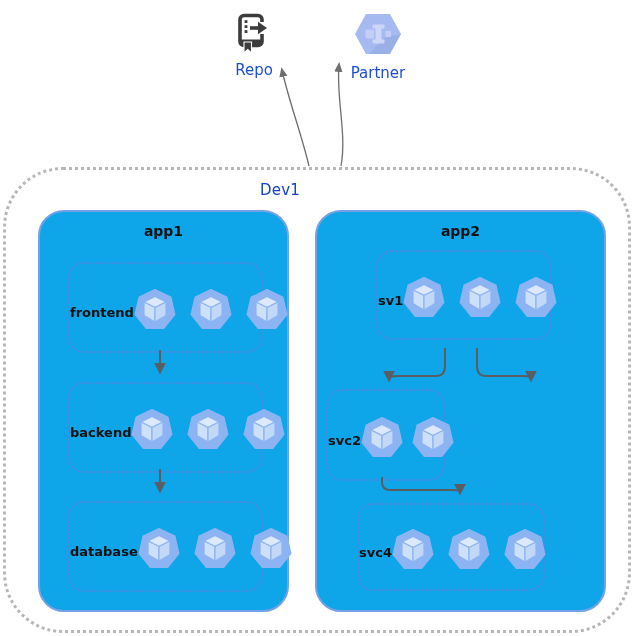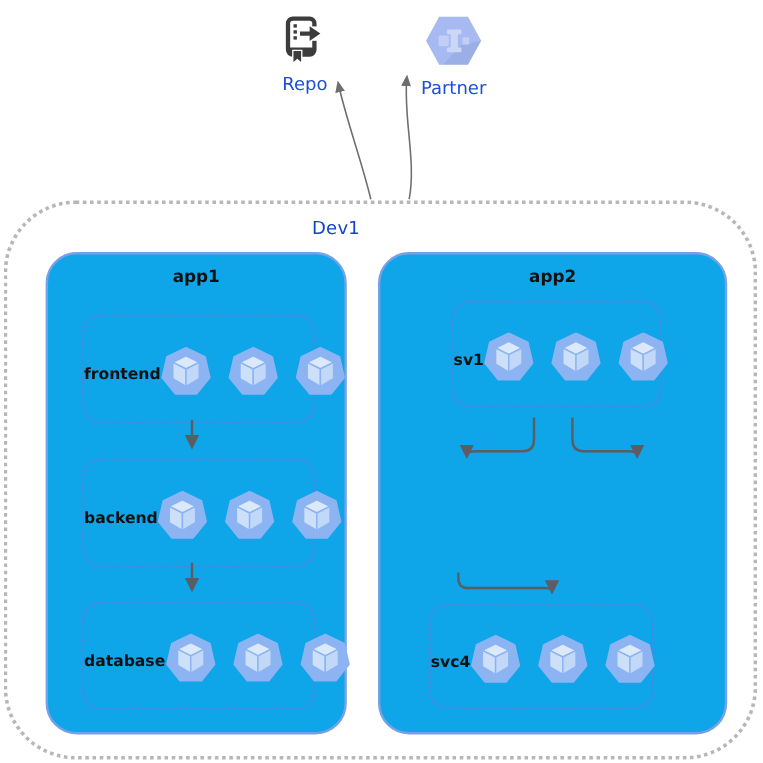--- a/index.html
+++ b/index.html
@@ -193,20 +193,38 @@
 
   <svg width="42" height="42" viewBox="0 0 42 42">
     <polygon points="21,1 36.6,8.5 40.5,25.5 29.7,39 12.3,39 1.5,25.5 5.4,8.5" fill="#8cb4f2" stroke="#8cb4f2" stroke-width="2" stroke-linejoin="round"></polygon>
     <polygon points="21,7.5 32,13 21,18.5 10,13" fill="#dce9fc" stroke="#8cb4f2" stroke-width="1.2" stroke-linejoin="round"></polygon>
     <polygon points="10,13 21,18.5 21,33 10,26.5" fill="#cde0fa" stroke="#8cb4f2" stroke-width="1.2" stroke-linejoin="round"></polygon>
     <polygon points="32,13 32,26.5 21,33 21,18.5" fill="#c2d8f8" stroke="#8cb4f2" stroke-width="1.2" stroke-linejoin="round"></polygon>
   </svg>
 </div>
       </div>
 
+      <div class="service" id="svc-svc2">
+        <div class="service-title">svc2</div>
+        <div class="pods pair">
+  <svg width="42" height="42" viewBox="0 0 42 42">
+    <polygon points="21,1 36.6,8.5 40.5,25.5 29.7,39 12.3,39 1.5,25.5 5.4,8.5" fill="#8cb4f2" stroke="#8cb4f2" stroke-width="2" stroke-linejoin="round"></polygon>
+    <polygon points="21,7.5 32,13 21,18.5 10,13" fill="#dce9fc" stroke="#8cb4f2" stroke-width="1.2" stroke-linejoin="round"></polygon>
+    <polygon points="10,13 21,18.5 21,33 10,26.5" fill="#cde0fa" stroke="#8cb4f2" stroke-width="1.2" stroke-linejoin="round"></polygon>
+    <polygon points="32,13 32,26.5 21,33 21,18.5" fill="#c2d8f8" stroke="#8cb4f2" stroke-width="1.2" stroke-linejoin="round"></polygon>
+  </svg>
+
+  <svg width="42" height="42" viewBox="0 0 42 42">
+    <polygon points="21,1 36.6,8.5 40.5,25.5 29.7,39 12.3,39 1.5,25.5 5.4,8.5" fill="#8cb4f2" stroke="#8cb4f2" stroke-width="2" stroke-linejoin="round"></polygon>
+    <polygon points="21,7.5 32,13 21,18.5 10,13" fill="#dce9fc" stroke="#8cb4f2" stroke-width="1.2" stroke-linejoin="round"></polygon>
+    <polygon points="10,13 21,18.5 21,33 10,26.5" fill="#cde0fa" stroke="#8cb4f2" stroke-width="1.2" stroke-linejoin="round"></polygon>
+    <polygon points="32,13 32,26.5 21,33 21,18.5" fill="#c2d8f8" stroke="#8cb4f2" stroke-width="1.2" stroke-linejoin="round"></polygon>
+  </svg>
+</div>
+      </div>
 
 
       <div class="service" id="svc-svc4">
         <div class="service-title">svc4</div>
         <div class="pods">
   <svg width="42" height="42" viewBox="0 0 42 42">
     <polygon points="21,1 36.6,8.5 40.5,25.5 29.7,39 12.3,39 1.5,25.5 5.4,8.5" fill="#8cb4f2" stroke="#8cb4f2" stroke-width="2" stroke-linejoin="round"></polygon>
     <polygon points="21,7.5 32,13 21,18.5 10,13" fill="#dce9fc" stroke="#8cb4f2" stroke-width="1.2" stroke-linejoin="round"></polygon>
     <polygon points="10,13 21,18.5 21,33 10,26.5" fill="#cde0fa" stroke="#8cb4f2" stroke-width="1.2" stroke-linejoin="round"></polygon>
     <polygon points="32,13 32,26.5 21,33 21,18.5" fill="#c2d8f8" stroke="#8cb4f2" stroke-width="1.2" stroke-linejoin="round"></polygon>

